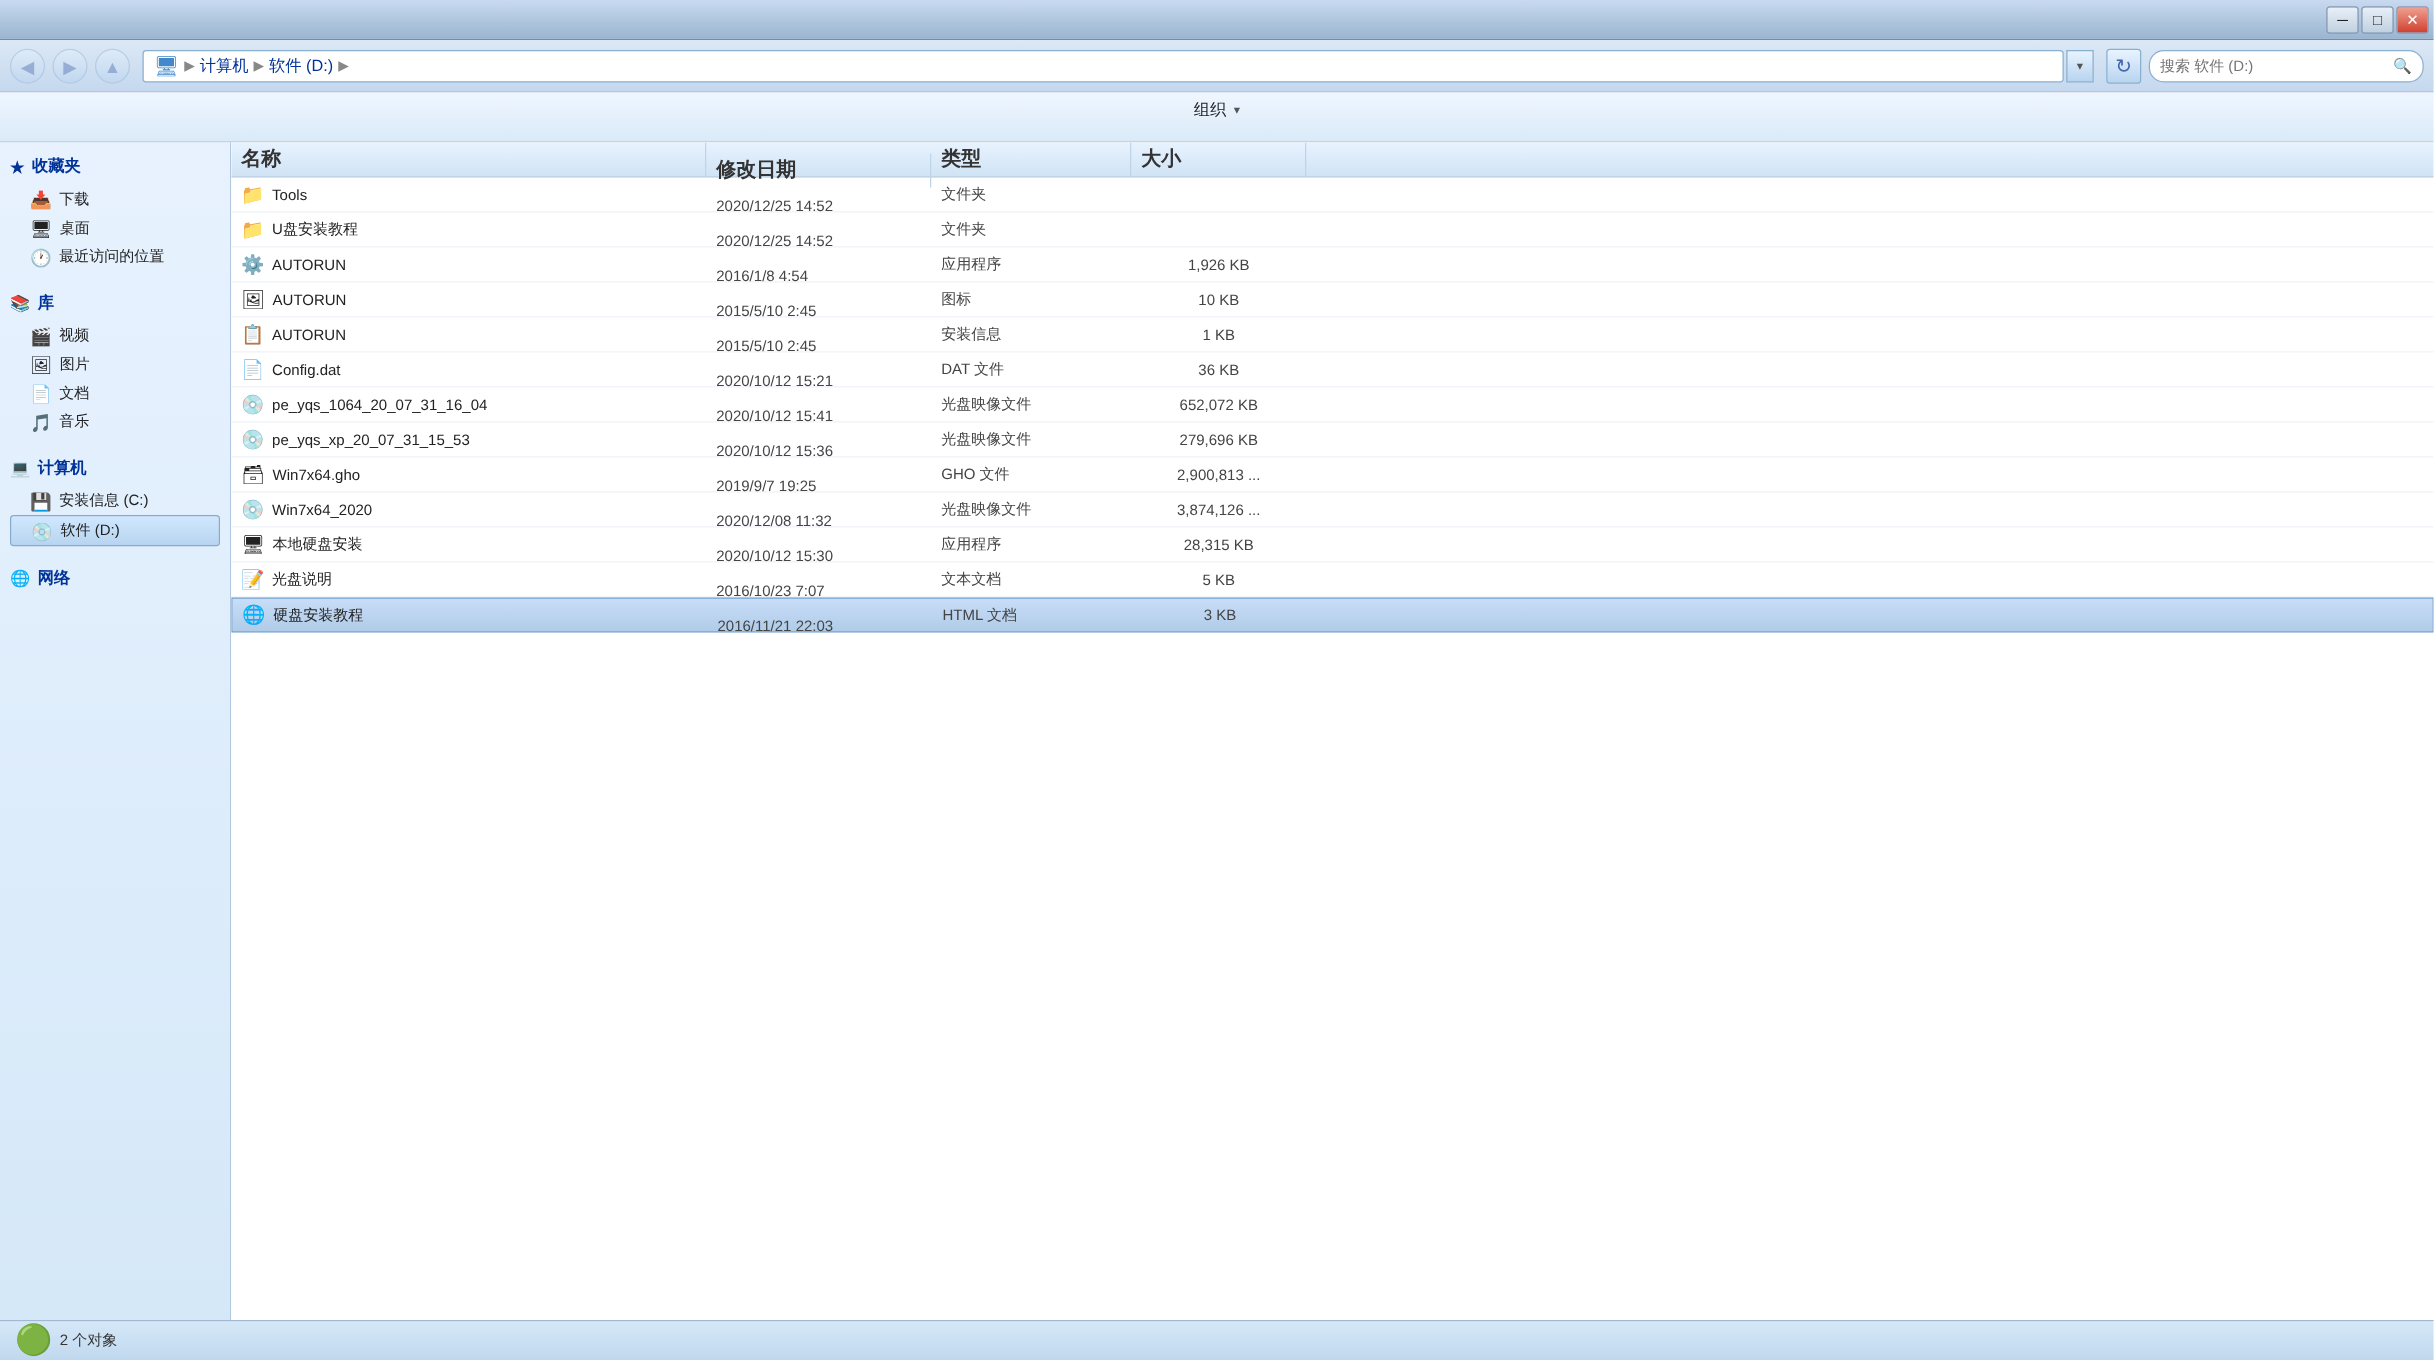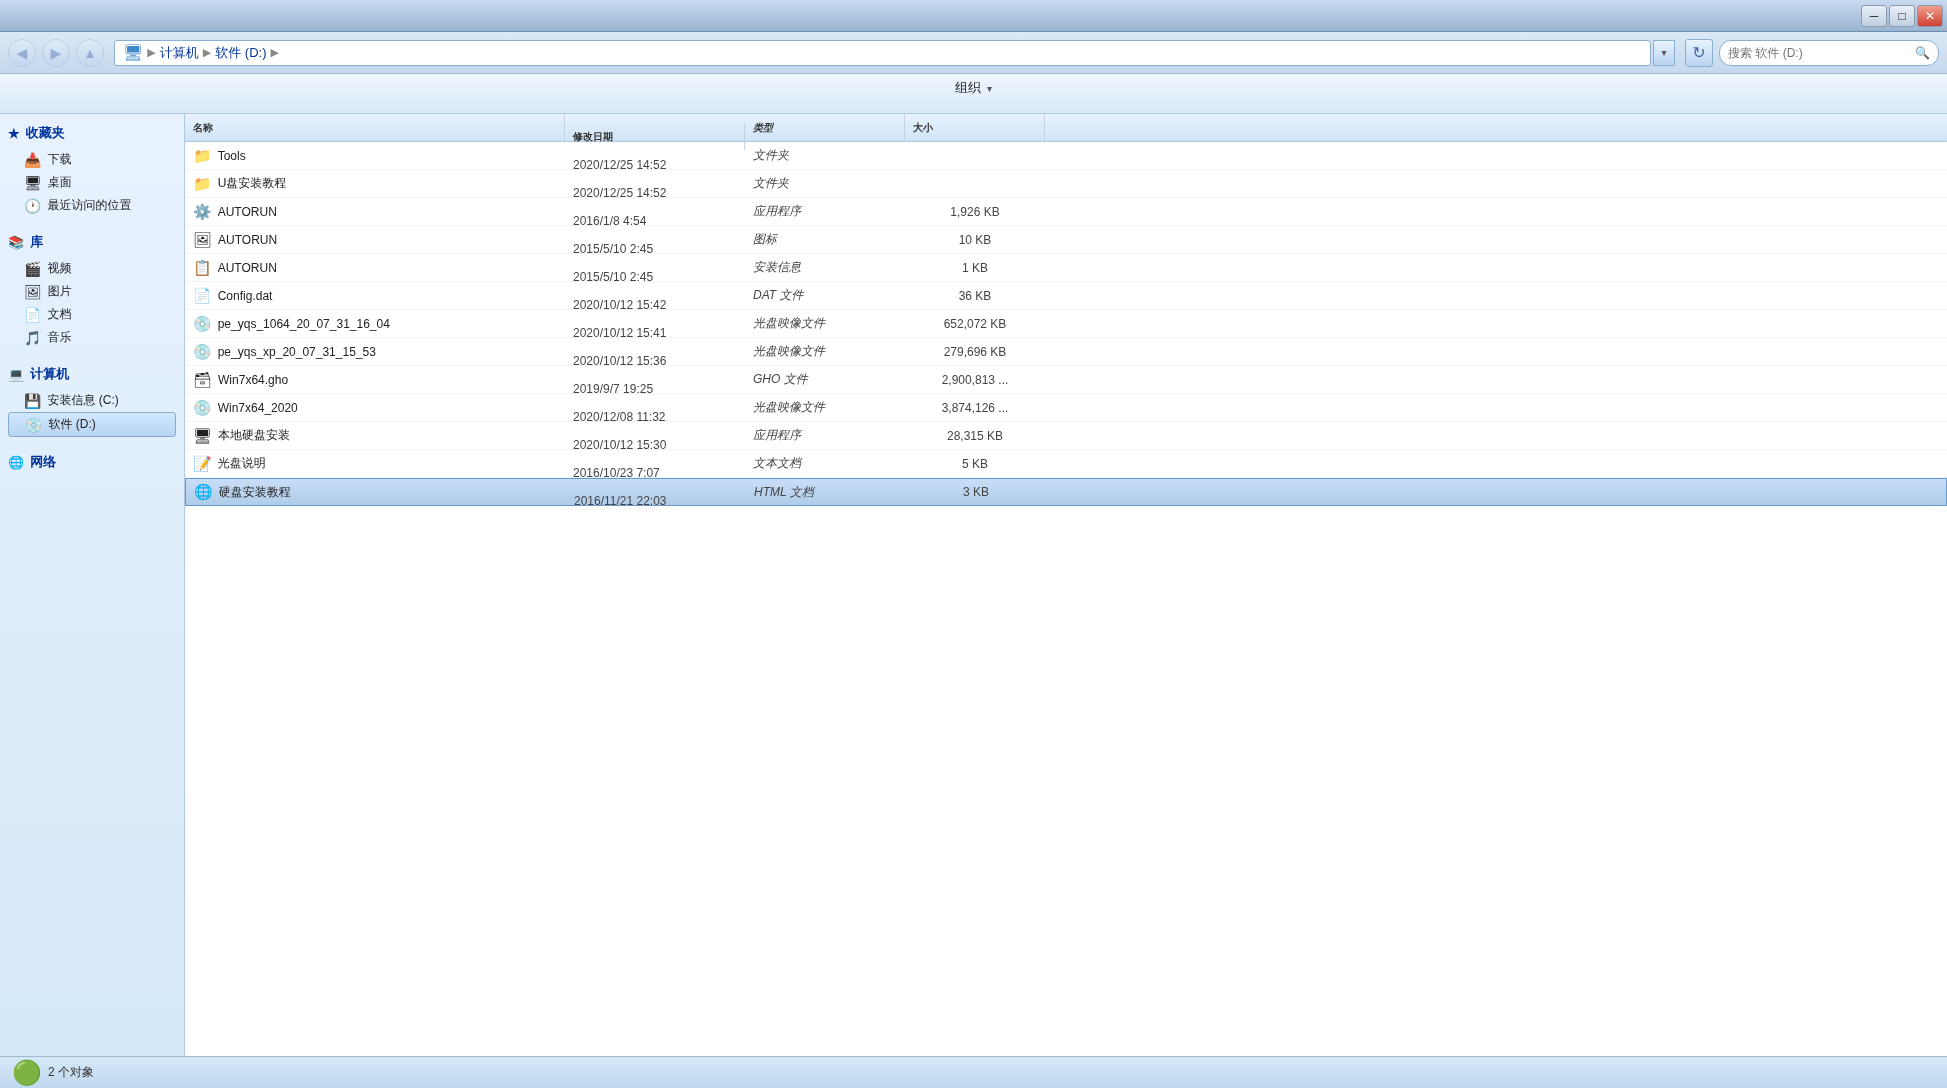--- a/index.html
+++ b/index.html
@@ -226,38 +226,38 @@
       flex: 1;
       overflow-y: auto;
       background: #fff;
     }
     .file-header {
       display: flex;
       align-items: center;
       background: linear-gradient(to bottom, #e8f2ff, #d0e4f5);
       border-bottom: 1px solid #b0c8e0;
       height: 28px;
-      font-size: 10px;
+      font-size: 16px;
       font-weight: bold;
       color: #333;
       position: sticky;
       top: 0;
       z-index: 10;
     }
     .file-header-col {
       padding: 0 8px;
       height: 100%;
       display: flex;
       align-items: center;
       border-right: 1px solid #c0d4e8;
       cursor: pointer;
     }
     .col-name { width: 380px; }
     .col-date { width: 180px; margin-top: 18px; }
-    .col-type { width: 160px; font-style: italic; }
+    .col-type { width: 160px; }
     .col-size { width: 140px; }
 
     .file-row {
       display: flex;
       align-items: center;
       height: 28px;
       border-bottom: 1px solid #eef4fa;
       cursor: pointer;
       font-size: 12px;
     }
@@ -473,21 +473,21 @@
     </div>
     <div class="col-date">2015/5/10 2:45</div>
     <div class="col-type">安装信息</div>
     <div class="col-size">1 KB</div>
   </div>
         <div class="file-row">
     <div class="col-name">
       <span class="file-icon">📄</span>
       <span>Config.dat</span>
     </div>
-    <div class="col-date">2020/10/12 15:42</div>
+    <div class="col-date">2020/10/12 15:21</div>
     <div class="col-type">DAT 文件</div>
     <div class="col-size">36 KB</div>
   </div>
         <div class="file-row">
     <div class="col-name">
       <span class="file-icon">💿</span>
       <span>pe_yqs_1064_20_07_31_16_04</span>
     </div>
     <div class="col-date">2020/10/12 15:41</div>
     <div class="col-type">光盘映像文件</div>

